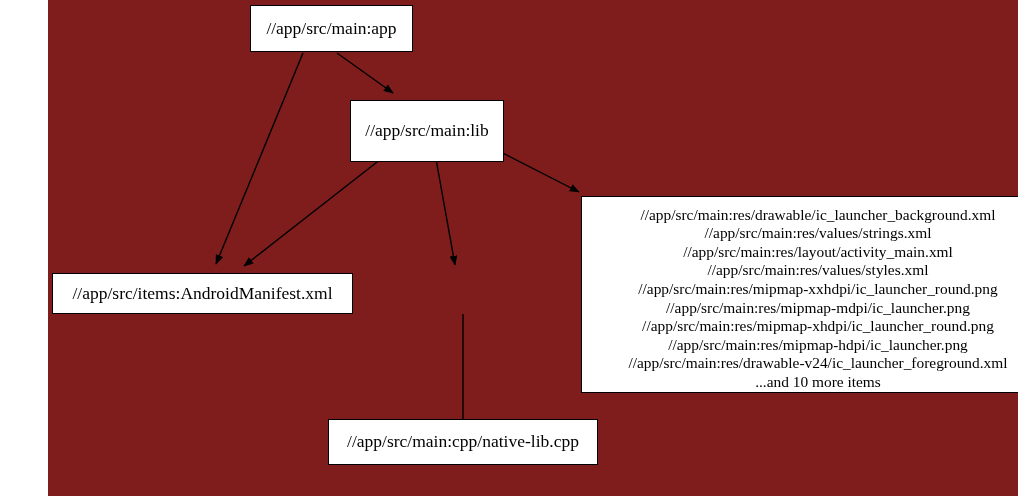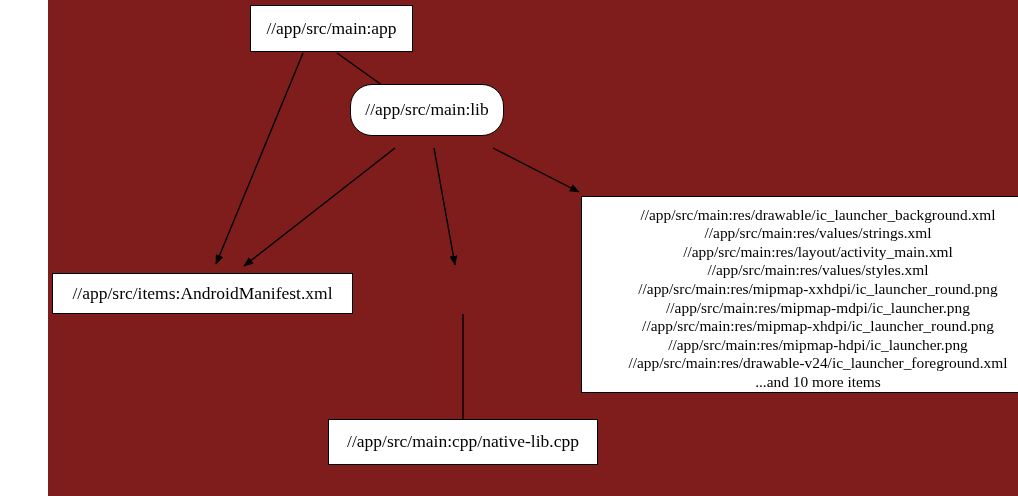--- a/index.html
+++ b/index.html
@@ -74,21 +74,21 @@
       <path d="M 386,148 L 407,265"></path>
       <path d="M 445,148 L 531,192"></path>
       <path d="M 415,314 L 415,436"></path>
     </g>
   </svg>
 
   <div class="node node-single" style="left:202px; top:5px; width:163px; height:47px;">
     <span class="node-label">//app/src/main:app</span>
   </div>
 
-  <div class="node node-single" style="left:302px; top:84px; width:154px; height:52px;border-radius:22px;">
+  <div class="node node-single" style="left:302px; top:100px; width:154px; height:62px;">
     <span class="node-label">//app/src/main:lib</span>
   </div>
 
   <div class="node node-single" style="left:4px; top:273px; width:301px; height:41px;">
     <span class="node-label">//app/src/items:AndroidManifest.xml</span>
   </div>
 
 
   <div class="node node-multi" style="left:533px; top:196px; width:474px; height:197px;">
     <span class="node-label">//app/src/main:res/drawable/ic_launcher_background.xml

